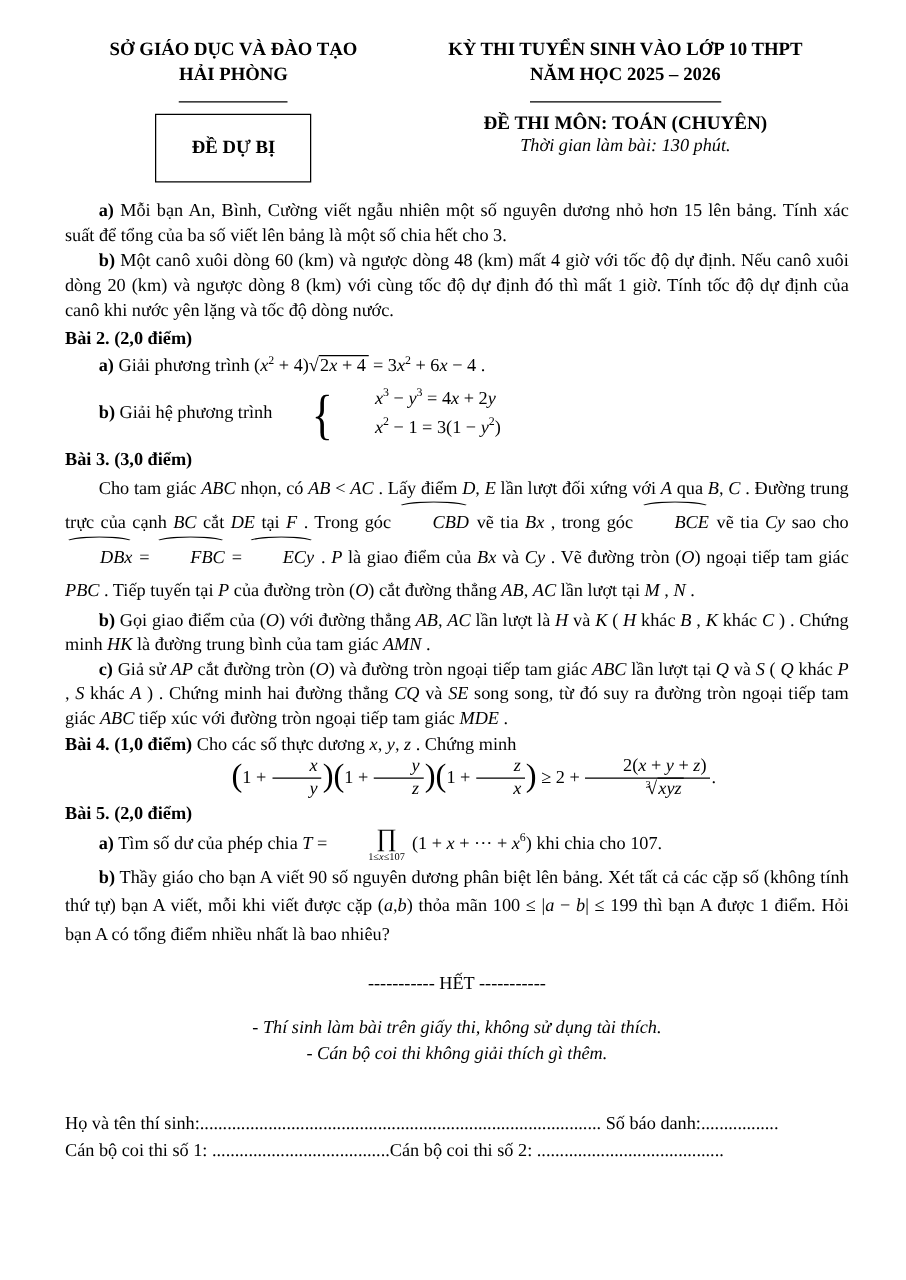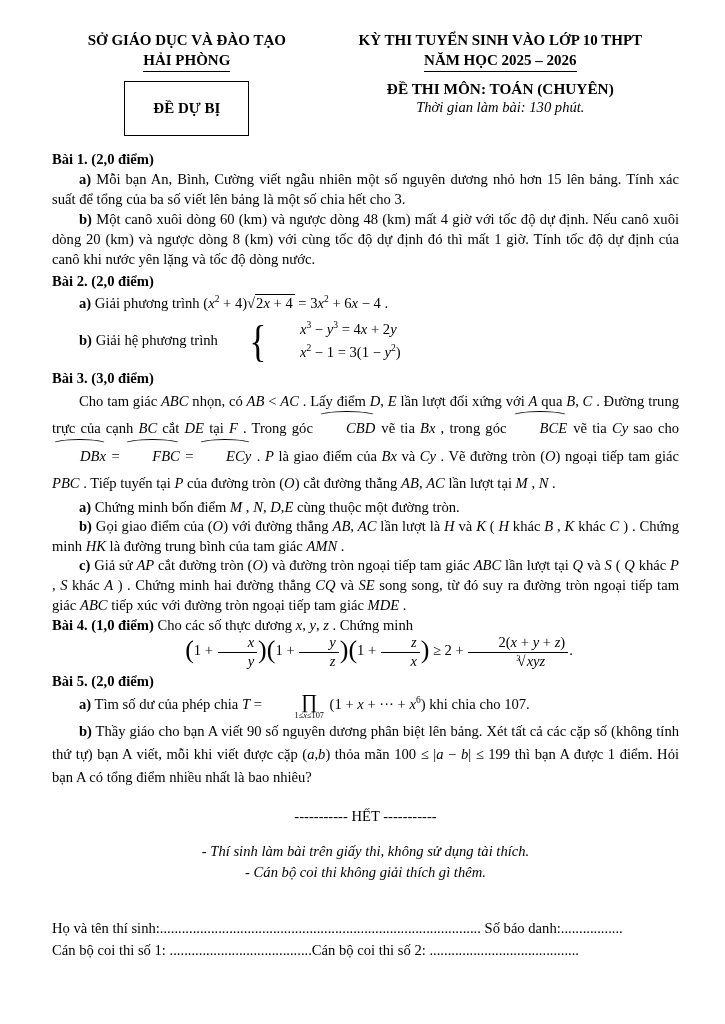--- a/index.html
+++ b/index.html
@@ -11,21 +11,21 @@
     font-size: 14.6px;
     overflow: hidden;
   }
   .page { padding: 30px 46px 0 52px; }
 
   
   .hdr { display: flex; }
   .hdr-left  { width: 43%; text-align: center; }
   .hdr-right { width: 57%; text-align: center; }
   .hline { font-weight: bold; font-size: 15px; line-height: 20px; }
-  .uline { display: inline-block; border-bottom: 1.3px solid #000; padding-bottom: 1px; }
+  .uline { display: inline-block; border-bottom: 1.3px solid #000; padding-bottom: 11px; }
   .exam-box {
     display: inline-block; border: 1.5px solid #000;
     padding: 18px 28px; font-weight: bold; font-size: 15px;
     margin-top: 9px;
   }
   .hdr-note { font-style: italic; margin-top: 9px; font-size: 14.6px; }
   .subject { font-weight: bold; font-size: 15.3px; margin-top: 7px; line-height: 19px; }
   .duration { font-style: italic; font-size: 14.6px; line-height: 19px; }
 
   
@@ -91,37 +91,35 @@
     <div class="hdr-right">
       <div class="hline">KỲ THI TUYỂN SINH VÀO LỚP 10 THPT</div>
       <div class="hline"><span class="uline">NĂM HỌC 2025 – 2026</span></div>
       <div class="subject">ĐỀ THI MÔN: TOÁN (CHUYÊN)</div>
       <div class="duration">Thời gian làm bài: 130 phút.</div>
     </div>
   </div>
 
   <div class="content">
 
-    <div class="ptitle">Bài 1. (2,0 điểm)</div>
     <p class="part"><b>a)</b> Mỗi bạn An, Bình, Cường viết ngẫu nhiên một số nguyên dương nhỏ hơn 15 lên bảng. Tính xác suất để tổng của ba số viết lên bảng là một số chia hết cho 3.</p>
     <p class="part"><b>b)</b> Một canô xuôi dòng 60 (km) và ngược dòng 48 (km) mất 4 giờ với tốc độ dự định. Nếu canô xuôi dòng 20 (km) và ngược dòng 8 (km) với cùng tốc độ dự định đó thì mất 1 giờ. Tính tốc độ dự định của canô khi nước yên lặng và tốc độ dòng nước.</p>
 
     <div class="ptitle">Bài 2. (2,0 điểm)</div>
     <p class="part" style="line-height:24px"><b>a)</b> Giải phương trình <span style="white-space:nowrap">(<i>x</i><sup>2</sup> + 4)<span class="sqrt">√<span class="bar">2<i>x</i> + 4</span></span> = 3<i>x</i><sup>2</sup> + 6<i>x</i> − 4</span> .</p>
     <p class="part" style="margin:3px 0"><span><b>b)</b> Giải hệ phương trình</span><span class="sys">
           <span class="brace">{</span>
           <span class="rows">
             <span style="display:block"><i>x</i><sup>3</sup> − <i>y</i><sup>3</sup> = 4<i>x</i> + 2<i>y</i></span>
             <span style="display:block"><i>x</i><sup>2</sup> − 1 = 3(1 − <i>y</i><sup>2</sup>)</span>
           </span>
         </span></p>
 
     <div class="ptitle">Bài 3. (3,0 điểm)</div>
     <p class="intro-wide">Cho tam giác <i>ABC</i> nhọn, có <i>AB</i> &lt; <i>AC</i> . Lấy điểm <i>D</i>, <i>E</i> lần lượt đối xứng với <i>A</i> qua <i>B</i>, <i>C</i> . Đường trung trực của cạnh <i>BC</i> cắt <i>DE</i> tại <i>F</i> . Trong góc <span class="arc"><i>CBD</i></span> vẽ tia <i>Bx</i> , trong góc <span class="arc"><i>BCE</i></span> vẽ tia <i>Cy</i> sao cho <span class="arc"><i>DBx</i></span> = <span class="arc"><i>FBC</i></span> = <span class="arc"><i>ECy</i></span> . <i>P</i> là giao điểm của <i>Bx</i> và <i>Cy</i> . Vẽ đường tròn (<i>O</i>) ngoại tiếp tam giác <i>PBC</i> . Tiếp tuyến tại <i>P</i> của đường tròn (<i>O</i>) cắt đường thẳng <i>AB</i>, <i>AC</i> lần lượt tại <i>M</i> , <i>N</i> .</p>
-    <p class="part lh"><b>a)</b> Chứng minh bốn điểm <i>M</i> , <i>N</i>, <i>D</i>,<i>E</i> cùng thuộc một đường tròn.</p>
     <p class="part lh"><b>b)</b> Gọi giao điểm của (<i>O</i>) với đường thẳng <i>AB</i>, <i>AC</i> lần lượt là <i>H</i> và <i>K</i> ( <i>H</i> khác <i>B</i> , <i>K</i> khác <i>C</i> ) . Chứng minh <i>HK</i> là đường trung bình của tam giác <i>AMN</i> .</p>
     <p class="part lh"><b>c)</b> Giả sử <i>AP</i> cắt đường tròn (<i>O</i>) và đường tròn ngoại tiếp tam giác <i>ABC</i> lần lượt tại <i>Q</i> và <i>S</i> ( <i>Q</i> khác <i>P</i> , <i>S</i> khác <i>A</i> ) . Chứng minh hai đường thẳng <i>CQ</i> và <i>SE</i> song song, từ đó suy ra đường tròn ngoại tiếp tam giác <i>ABC</i> tiếp xúc với đường tròn ngoại tiếp tam giác <i>MDE</i> .</p>
 
     <p class="part" style="text-indent:0"><b>Bài 4. (1,0 điểm)</b> Cho các số thực dương <i>x</i>, <i>y</i>, <i>z</i> . Chứng minh</p>
     <p class="part formula"><span class="bp">(</span>1 + <span class="frac"><span class="num"><i>x</i></span><span class="den"><i>y</i></span></span><span class="bp">)</span><span class="bp">(</span>1 + <span class="frac"><span class="num"><i>y</i></span><span class="den"><i>z</i></span></span><span class="bp">)</span><span class="bp">(</span>1 + <span class="frac"><span class="num"><i>z</i></span><span class="den"><i>x</i></span></span><span class="bp">)</span> ≥ 2 + <span class="frac"><span class="num">2(<i>x</i> + <i>y</i> + <i>z</i>)</span><span class="den"><span class="cbrt"><sup>3</sup>√</span><span class="sqrt"><span class="bar"><i>xyz</i></span></span></span></span>.</p>
 
     <div class="ptitle">Bài 5. (2,0 điểm)</div>
     <p class="part" style="line-height:26px"><b>a)</b> Tìm số dư của phép chia <i>T</i> = <span class="prod">
           <span class="pi">∏</span>
           <span class="lim">1≤<i>x</i>≤107</span>

